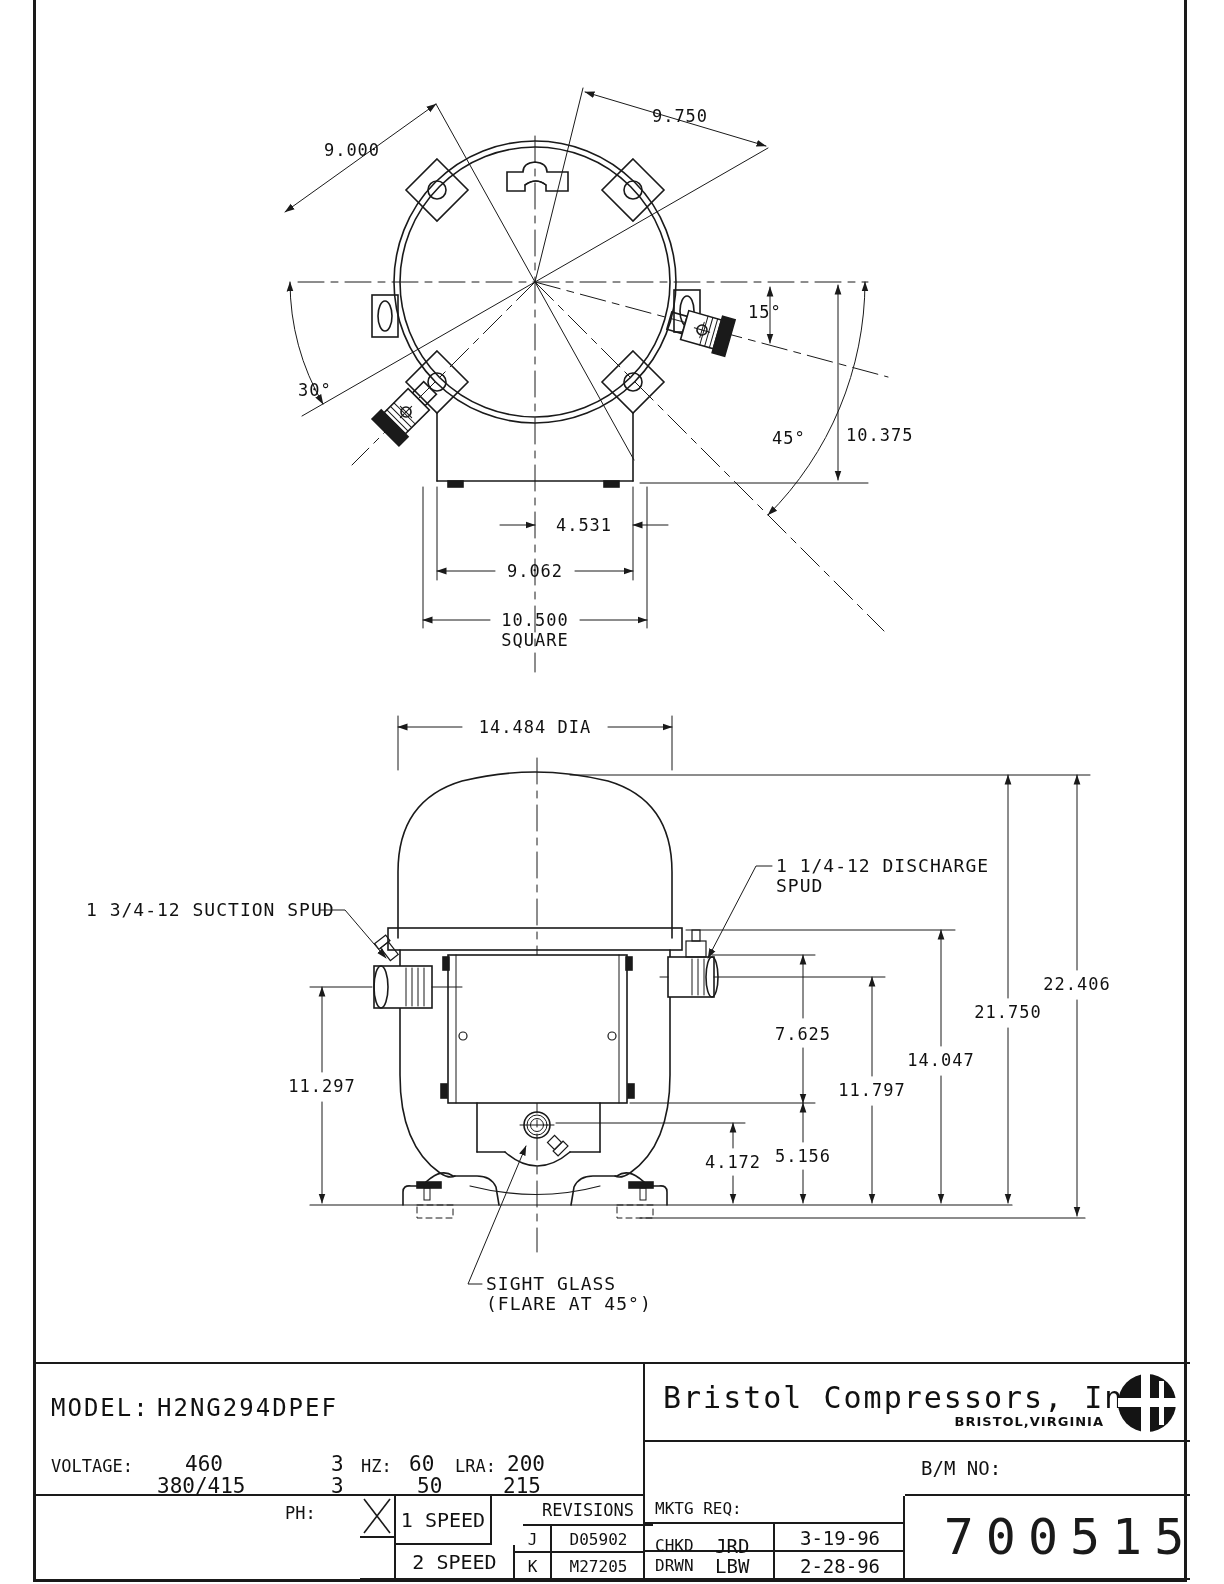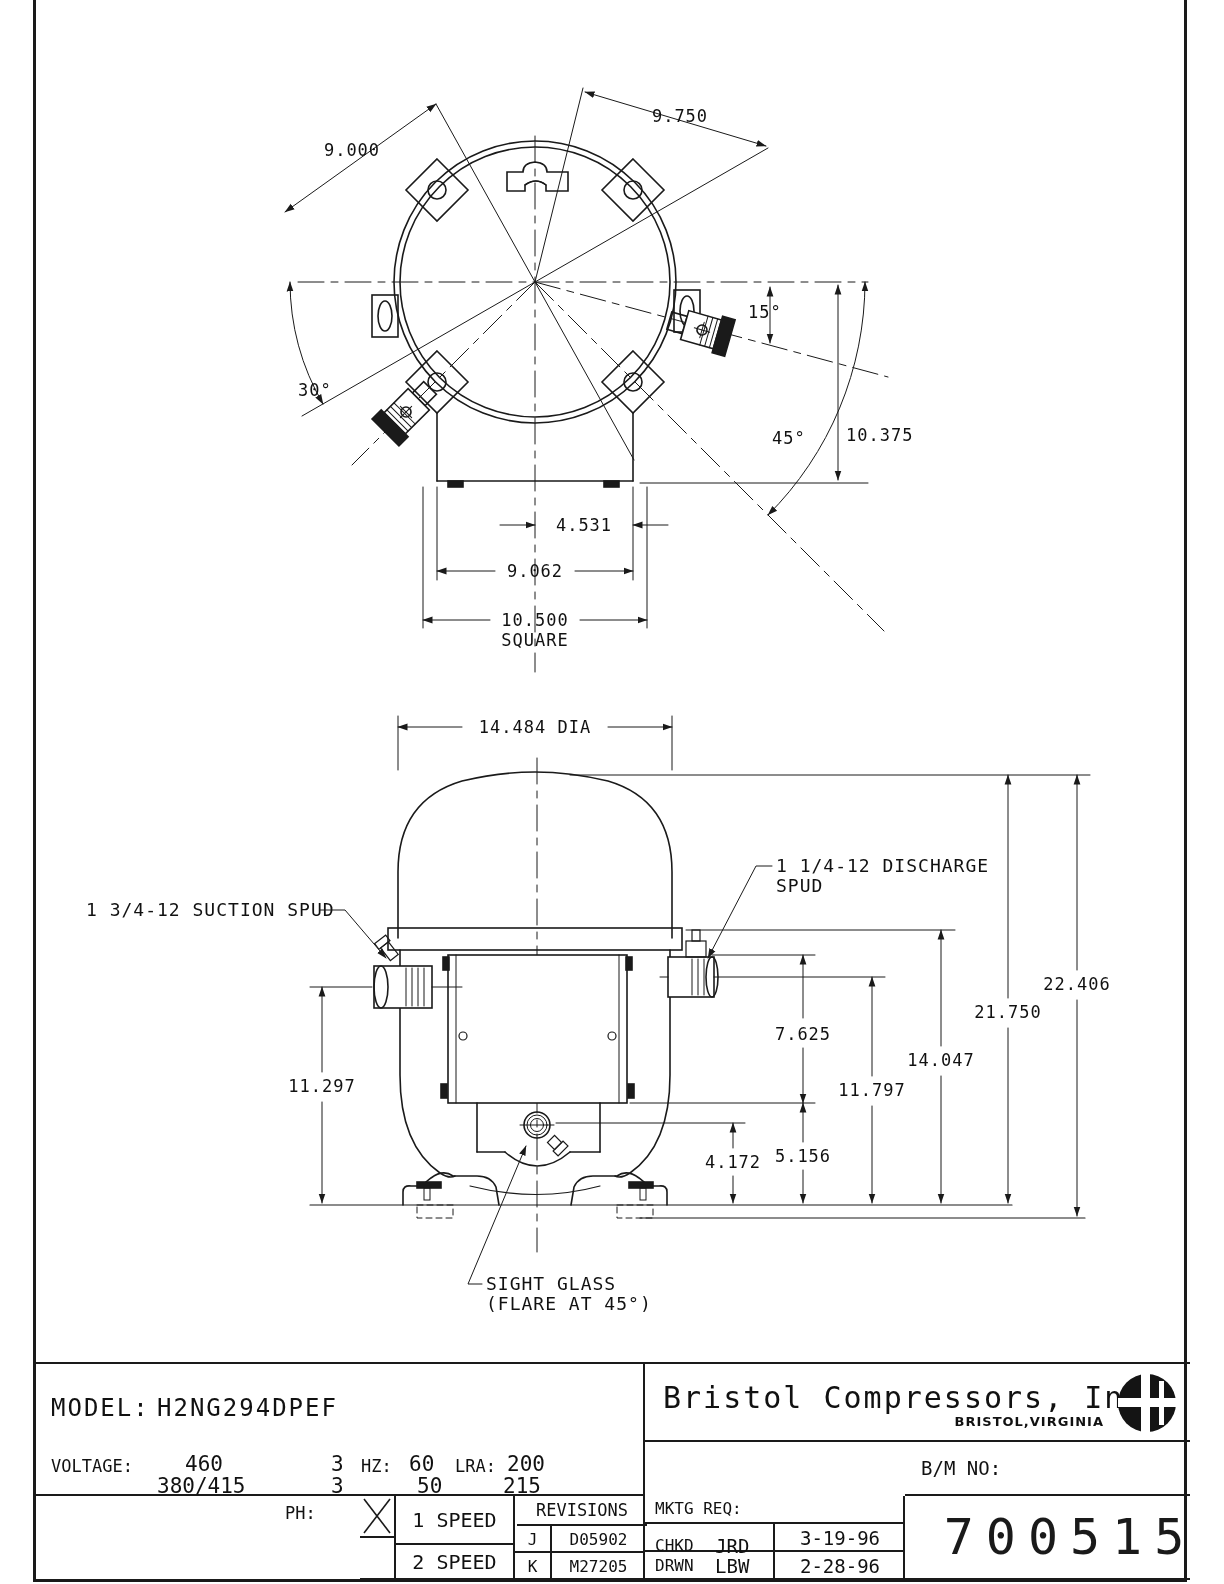--- a/index.html
+++ b/index.html
@@ -331,29 +331,29 @@
 
 
   <div class="cell b-r b-b hcenter" style="left:325px;top:134px;width:36px;height:42px;">
     <svg width="30" height="38" viewBox="0 0 30 38">
       <line x1="2" y1="2" x2="28" y2="36" stroke="#1a1a1a" stroke-width="1.6"></line>
       <line x1="28" y1="2" x2="2" y2="36" stroke="#1a1a1a" stroke-width="1.6"></line>
     </svg>
   </div>
   <div class="cell b-r b-b" style="left:325px;top:176px;width:36px;height:42px;"></div>
 
-  <div class="cell b-r b-b hcenter t20" style="left:361px;top:134px;width:119px;height:49px;">
+  <div class="cell b-r b-b hcenter t20" style="left:361px;top:134px;width:96px;height:49px;">
     <span>1 SPEED</span>
   </div>
   <div class="cell b-r b-b hcenter t20" style="left:361px;top:183px;width:119px;height:35px;">
     <span>2 SPEED</span>
   </div>
 
   <div class="cell b-r b-b" style="left:480px;top:134px;width:130px;height:84px;">
-    <div class="cell b-b hcenter t17" style="left:2px;top:0;width:130px;height:30px;">
+    <div class="cell b-b hcenter t17" style="left:8px;top:0;width:130px;height:30px;">
       <span>REVISIONS</span>
     </div>
     <div class="cell b-b" style="left:0;top:30px;width:130px;height:27px;">
       <div class="cell b-r hcenter t16" style="left:0;top:0;width:37px;height:27px;">
           <span>J</span>
         </div>
       <div class="cell hcenter t16" style="left:37px;top:0;width:93px;height:27px;">
           <span>D05902</span>
         </div>
     </div>

